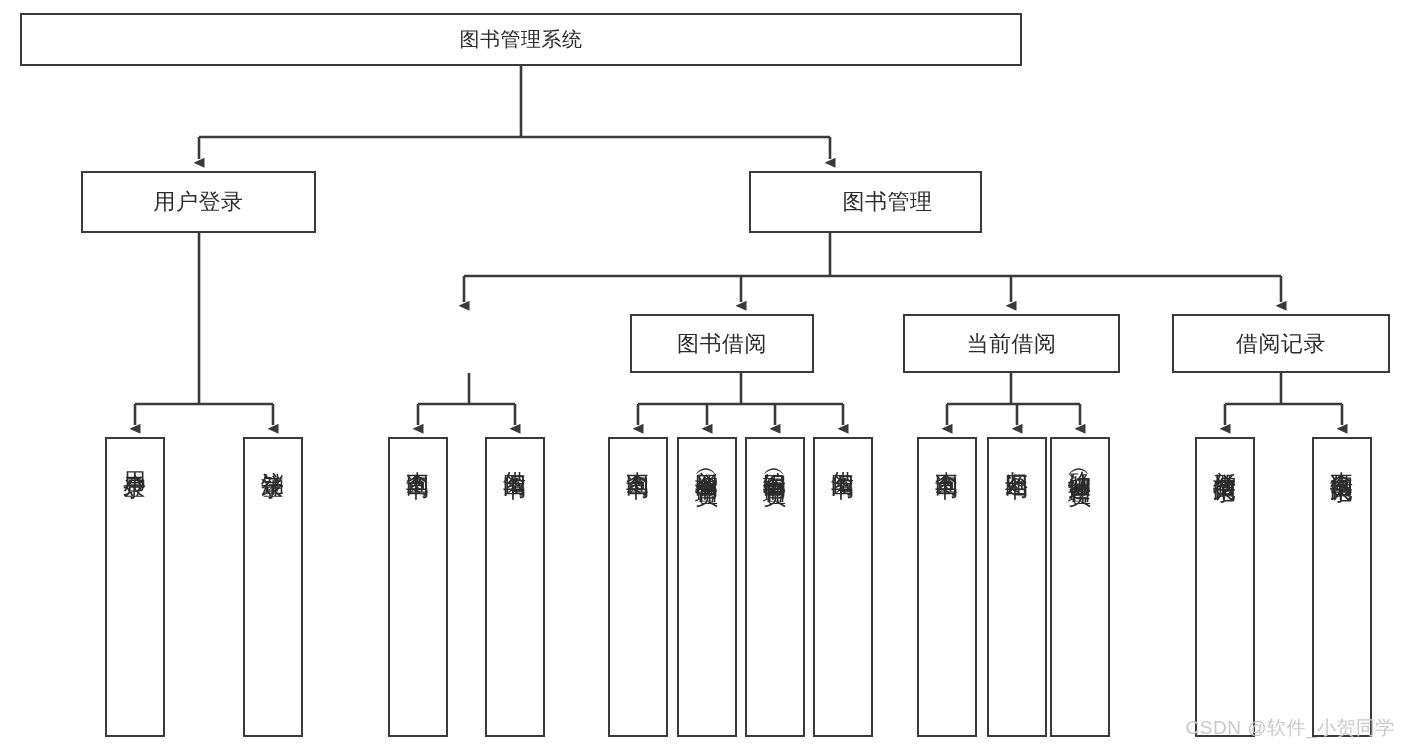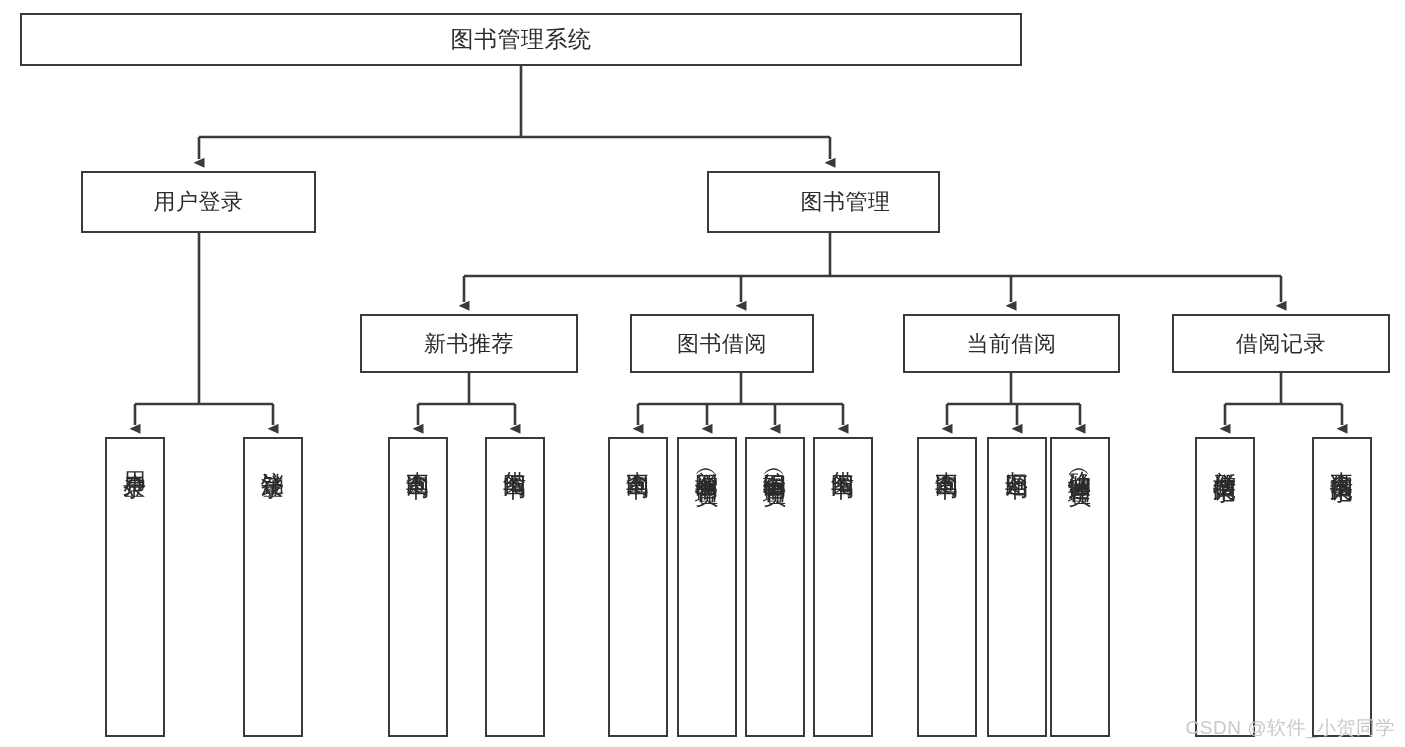--- a/index.html
+++ b/index.html
@@ -29,21 +29,21 @@
     z-index:2;
   }
   .node .lbl{
     display:block;
     line-height:1.18;
     letter-spacing:0.5px;
     white-space:nowrap;
   }
 
   
-  .n-root{font-size:23px;}
+  .n-root{font-size:20px;}
   
   .n-mid{font-size:22px;}
 
   
   .n-leaf{
     align-items:flex-start;
     justify-content:center;
     padding-top:14px;
   }
   .n-leaf .lbl{
@@ -126,27 +126,24 @@
   </svg>
 
   <div class="node n-root" style="left:20px;top:13px;width:1002px;height:53px;">
     <span class="lbl">图书管理系统</span>
   </div>
 
   <div class="node n-mid" style="left:81px;top:171px;width:235px;height:62px;">
     <span class="lbl">用户登录</span>
   </div>
 
-  <div class="node n-mid" style="left:707px;top:171px;width:233px;height:62px;padding-left:44px;">
+  <div class="node n-mid" style="left:749px;top:171px;width:233px;height:62px;padding-left:44px;">
     <span class="lbl">图书管理</span>
   </div>
 
-  <div class="node n-mid" style="left:360px;top:314px;width:218px;height:59px;">
-    <span class="lbl">新书推荐</span>
-  </div>
 
   <div class="node n-mid" style="left:630px;top:314px;width:184px;height:59px;">
     <span class="lbl">图书借阅</span>
   </div>
 
   <div class="node n-mid" style="left:1172px;top:314px;width:218px;height:59px;">
     <span class="lbl">借阅记录</span>
   </div>
 
   <div class="node n-mid" style="left:903px;top:314px;width:217px;height:59px;">

